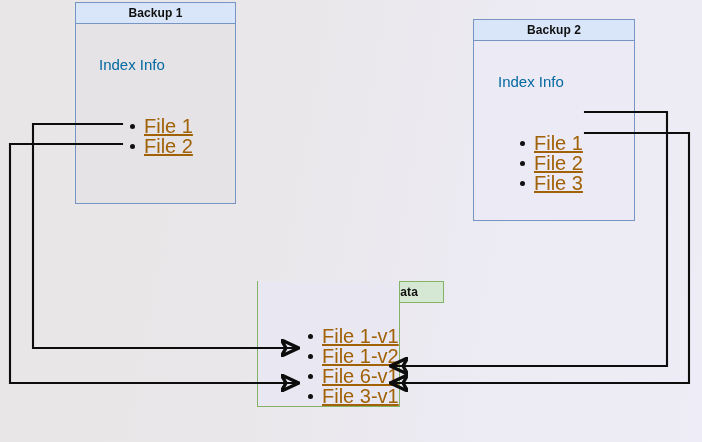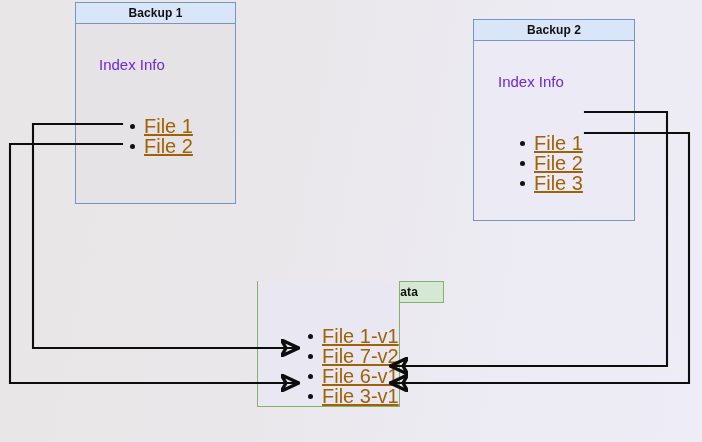--- a/index.html
+++ b/index.html
@@ -64,21 +64,21 @@
     background: #e9e8f2;
     border: 1px solid #82b366;
     border-top: none;
     text-align: right;
   }
 
   
   .index-label {
     position: absolute;
     font-size: 15px;
-    color: #6d28d9;
+    color: #0369a1;
     white-space: nowrap;
   }
   .file-list {
     position: absolute;
     margin: 0;
     padding: 0;
     list-style: none;
     font-size: 20px;
     color: #a16207;
     text-decoration: underline;
@@ -143,21 +143,21 @@
         <li>File 2</li>
         <li>File 3</li>
       </ul>
     </div>
   </div>
 
   <div class="box box-green" style="left:257px; top:281px; width:187px; height:160px;">
     <div class="box-header">Deduplicated Item Data</div>
     <ul class="box-body file-list" style="padding-left:48px; padding-top:45px;">
       <li>File 1-v1</li>
-      <li>File 7-v2</li>
+      <li>File 1-v2</li>
       <li>File 6-v1</li>
       <li>File 3-v1</li>
     </ul>
   </div>
 
   <svg id="wires" viewBox="0 0 702 442">
     <defs>
       <marker id="arrowR" viewBox="0 0 12 12" refX="10" refY="6" markerWidth="9" markerHeight="9" orient="auto-start-reverse">
         <path d="M0,0.8 L11,6 L0,11.2 L3,6 Z" fill="#0d0d0d" stroke="none"></path>
       </marker>

